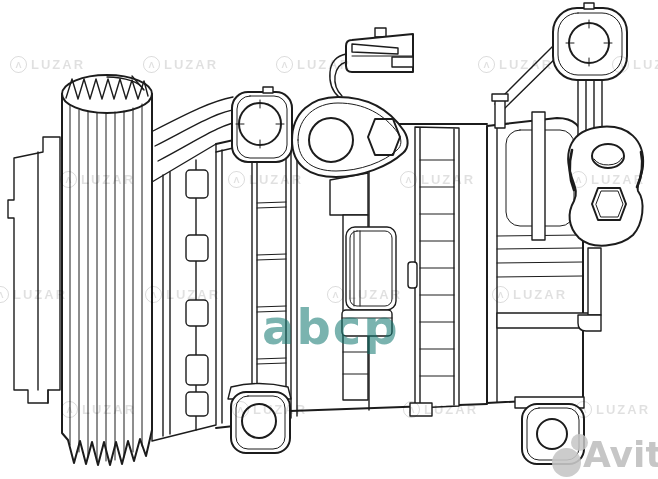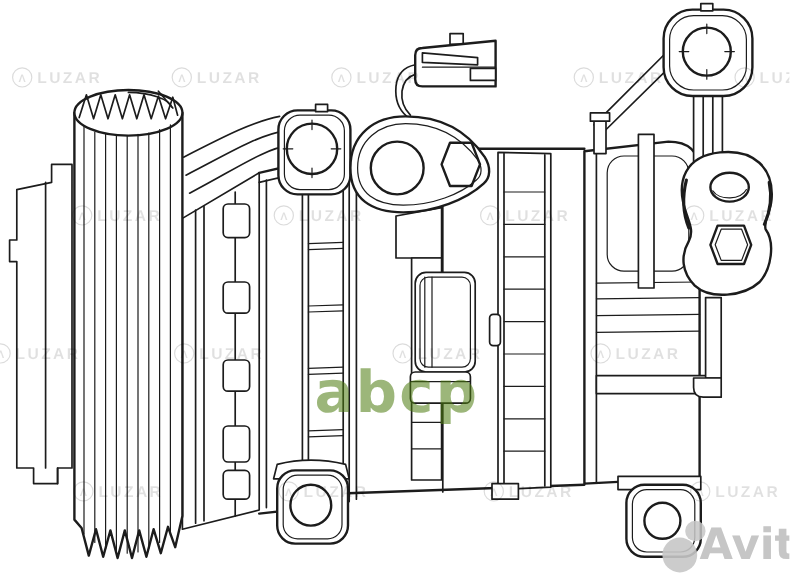--- a/index.html
+++ b/index.html
@@ -11,21 +11,21 @@
   svg .f{fill:#ffffff;}
   svg .w2{stroke-width:2;}
   svg .w3{stroke-width:2.6;}
   svg .thin{stroke-width:1;}
   .wm-layer{position:absolute;inset:0;pointer-events:none;}
   .wm-luzar{position:absolute;display:flex;align-items:center;gap:4px;
     color:rgba(0,0,0,0.12);font-weight:bold;font-size:13px;letter-spacing:2px;white-space:nowrap;}
   .wm-luzar .logo{width:15px;height:15px;border:1.5px solid rgba(0,0,0,0.14);border-radius:50%;
     display:flex;align-items:center;justify-content:center;font-size:9px;letter-spacing:0;flex:0 0 auto;}
   .wm-abcp{position:absolute;left:262px;top:299px;font-size:48px;font-weight:bold;
-    color:#4d7c0f;opacity:0.55;letter-spacing:2px;font-family:"DejaVu Sans",sans-serif;}
+    color:#0f766e;opacity:0.55;letter-spacing:2px;font-family:"DejaVu Sans",sans-serif;}
   .wm-avito{position:absolute;left:583px;top:434px;font-size:36px;font-weight:bold;
     color:#c6c6c6;font-family:"DejaVu Sans",sans-serif;}
   .avito-c{position:absolute;border-radius:50%;background:#c6c6c6;}
   .avito-c1{left:552px;top:448px;width:29px;height:29px;opacity:0.9;}
   .avito-c2{left:571px;top:434px;width:17px;height:17px;opacity:0.85;}
 </style>
 </head>
 <body>
 
 <div class="canvas">

